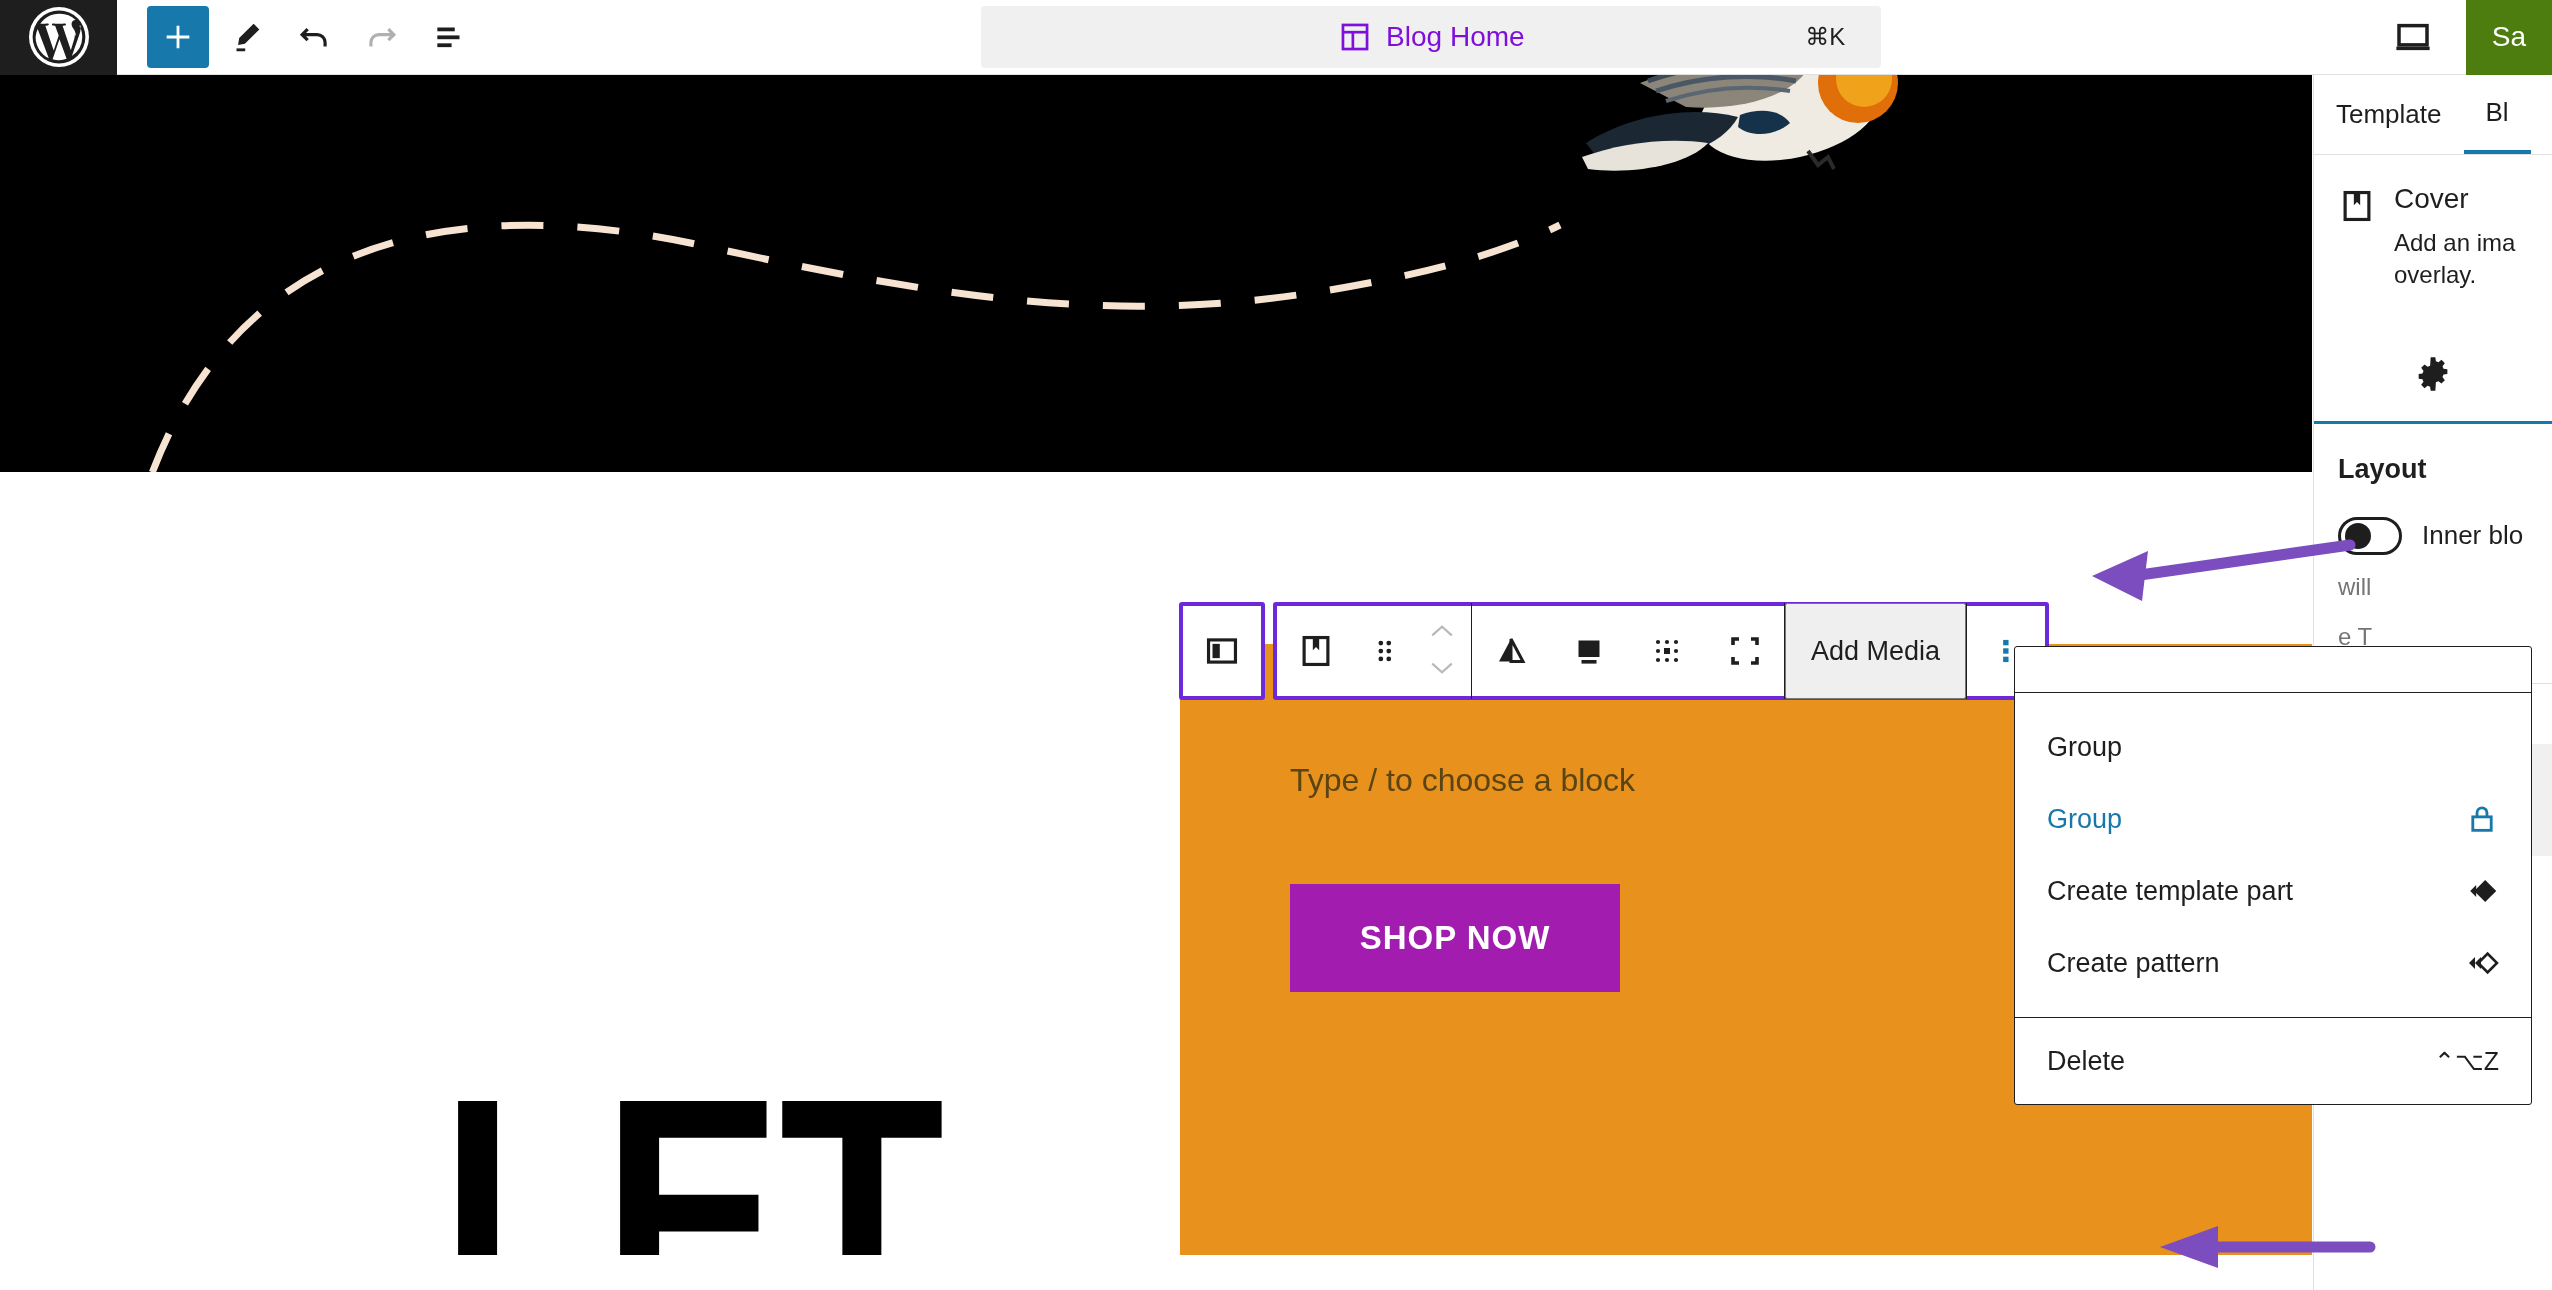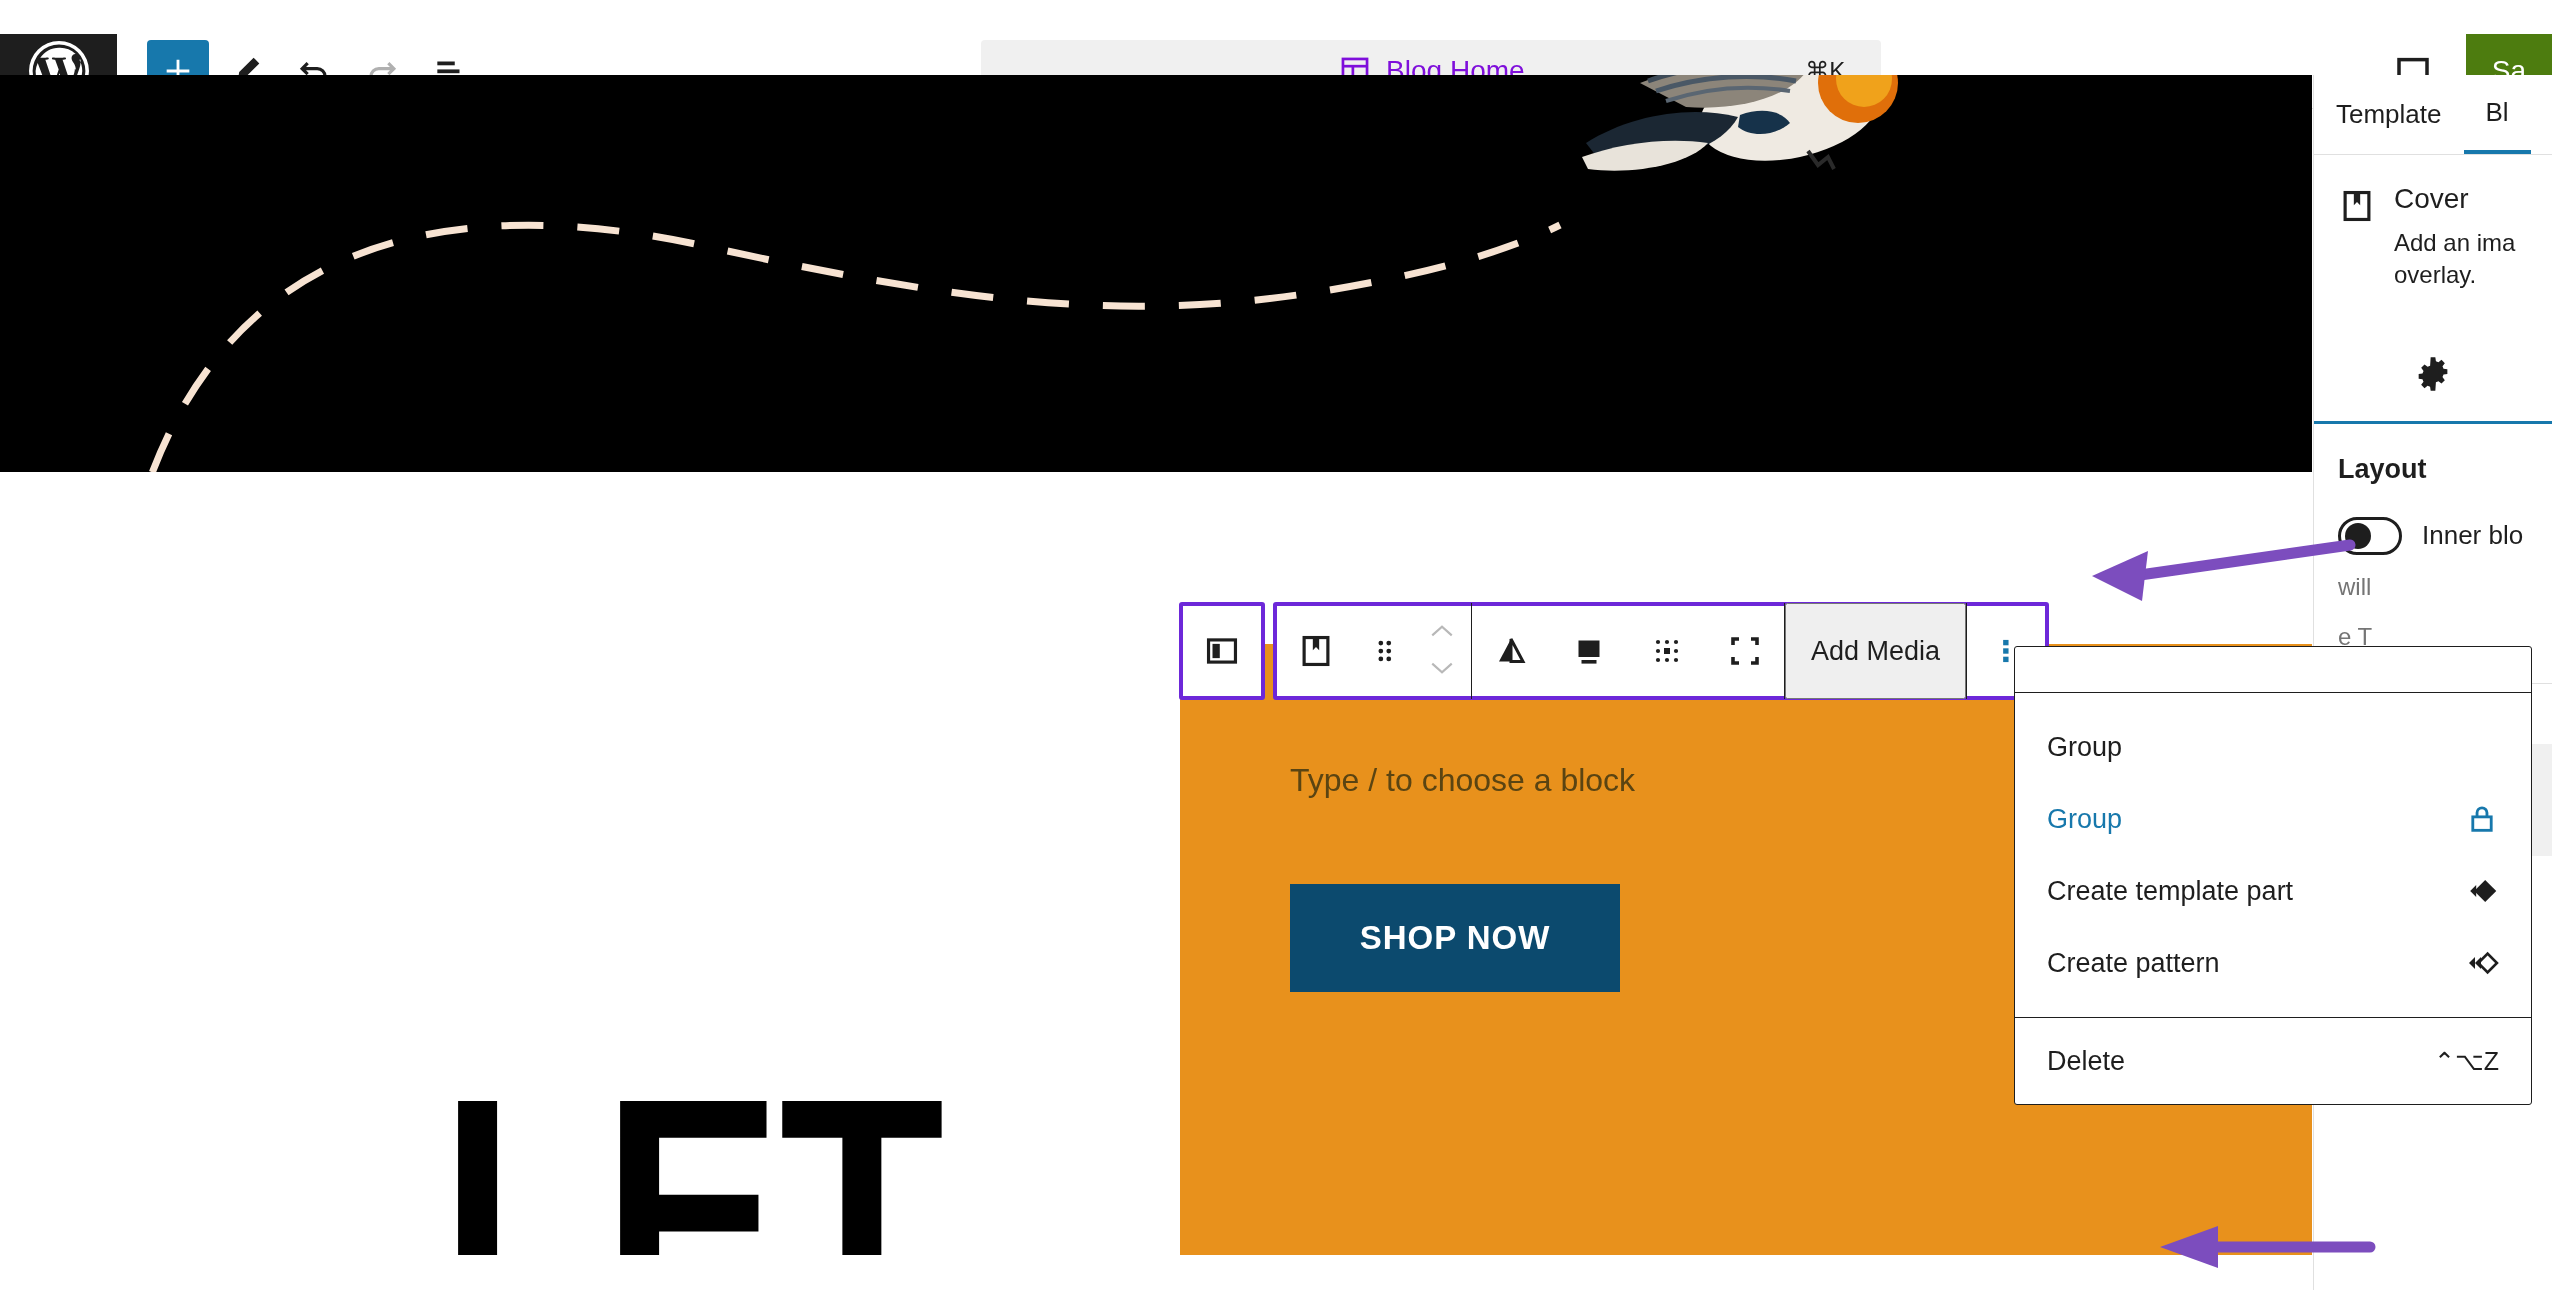--- a/index.html
+++ b/index.html
@@ -9,21 +9,21 @@
     font-family: "Liberation Sans", sans-serif;
     background: #fff;
   }
 
   
   .header {
     position: absolute; top: 0; left: 0;
     width: 2552px; height: 75px;
     background: #fff;
     border-bottom: 1px solid #e0e0e0;
-    display: flex; align-items: center; margin-top: 34px;
+    display: flex; align-items: center;
   }
   .wp-logo {
     width: 117px; height: 75px;
     background: #1e1e1e;
     display: flex; align-items: center; justify-content: center;
     flex: none;
   }
   .hdr-left { display: flex; align-items: center; gap: 6px; padding-left: 30px; flex: none; }
   .tbtn {
     width: 62px; height: 62px;
@@ -69,21 +69,21 @@
     width: 1132px; height: 611px;
     background: #E8911C; overflow: hidden;
   }
   .ph-text {
     position: absolute; left: 110px; top: 118px;
     font-size: 32px; color: #5a4412;
   }
   .shop-btn {
     position: absolute; left: 110px; top: 240px;
     width: 330px; height: 108px;
-    background: #0c4a6e; color: #fff;
+    background: #a21caf; color: #fff;
     display: flex; align-items: center; justify-content: center;
     font-size: 33px; font-weight: bold; letter-spacing: 1px;
   }
   .big-let {
     position: absolute; left: 440px; top: 1010px;
     font-size: 330px; font-weight: bold; color: #000;
     line-height: 0.78; letter-spacing: -4px;
     font-family: "Liberation Sans Narrow", "Liberation Sans", sans-serif;
     transform: scaleX(0.82); transform-origin: left top;
     white-space: nowrap;

